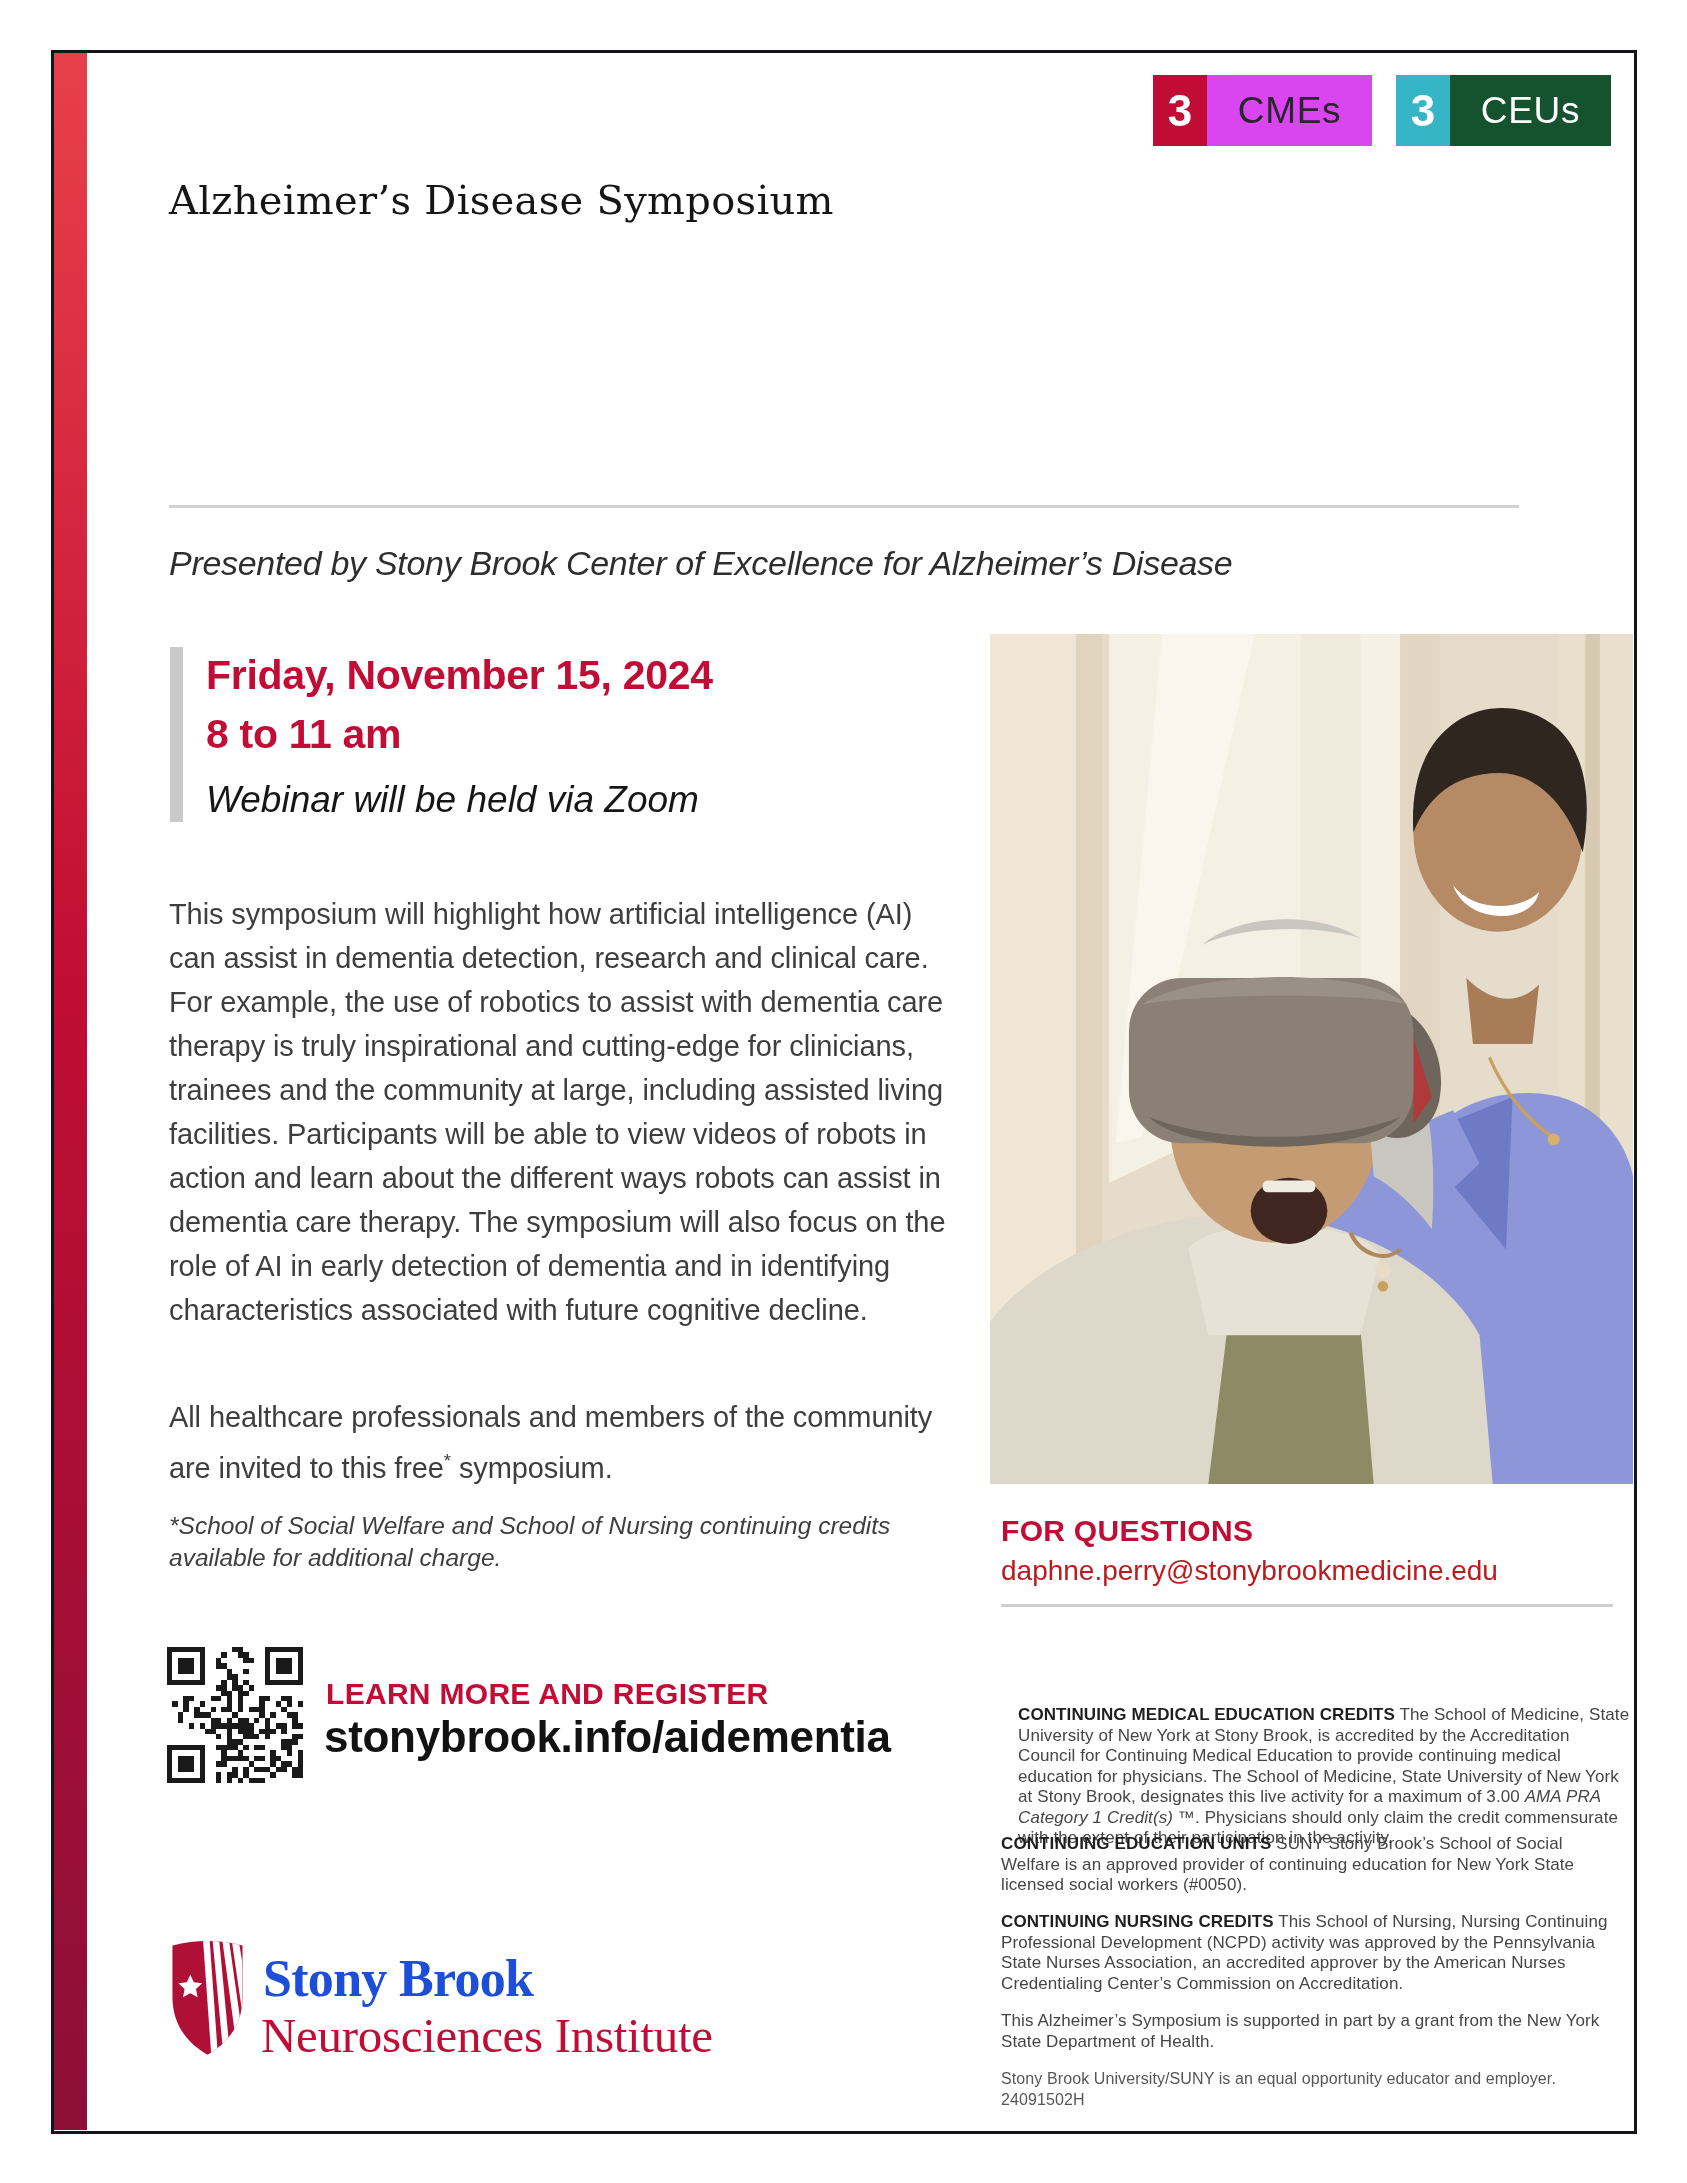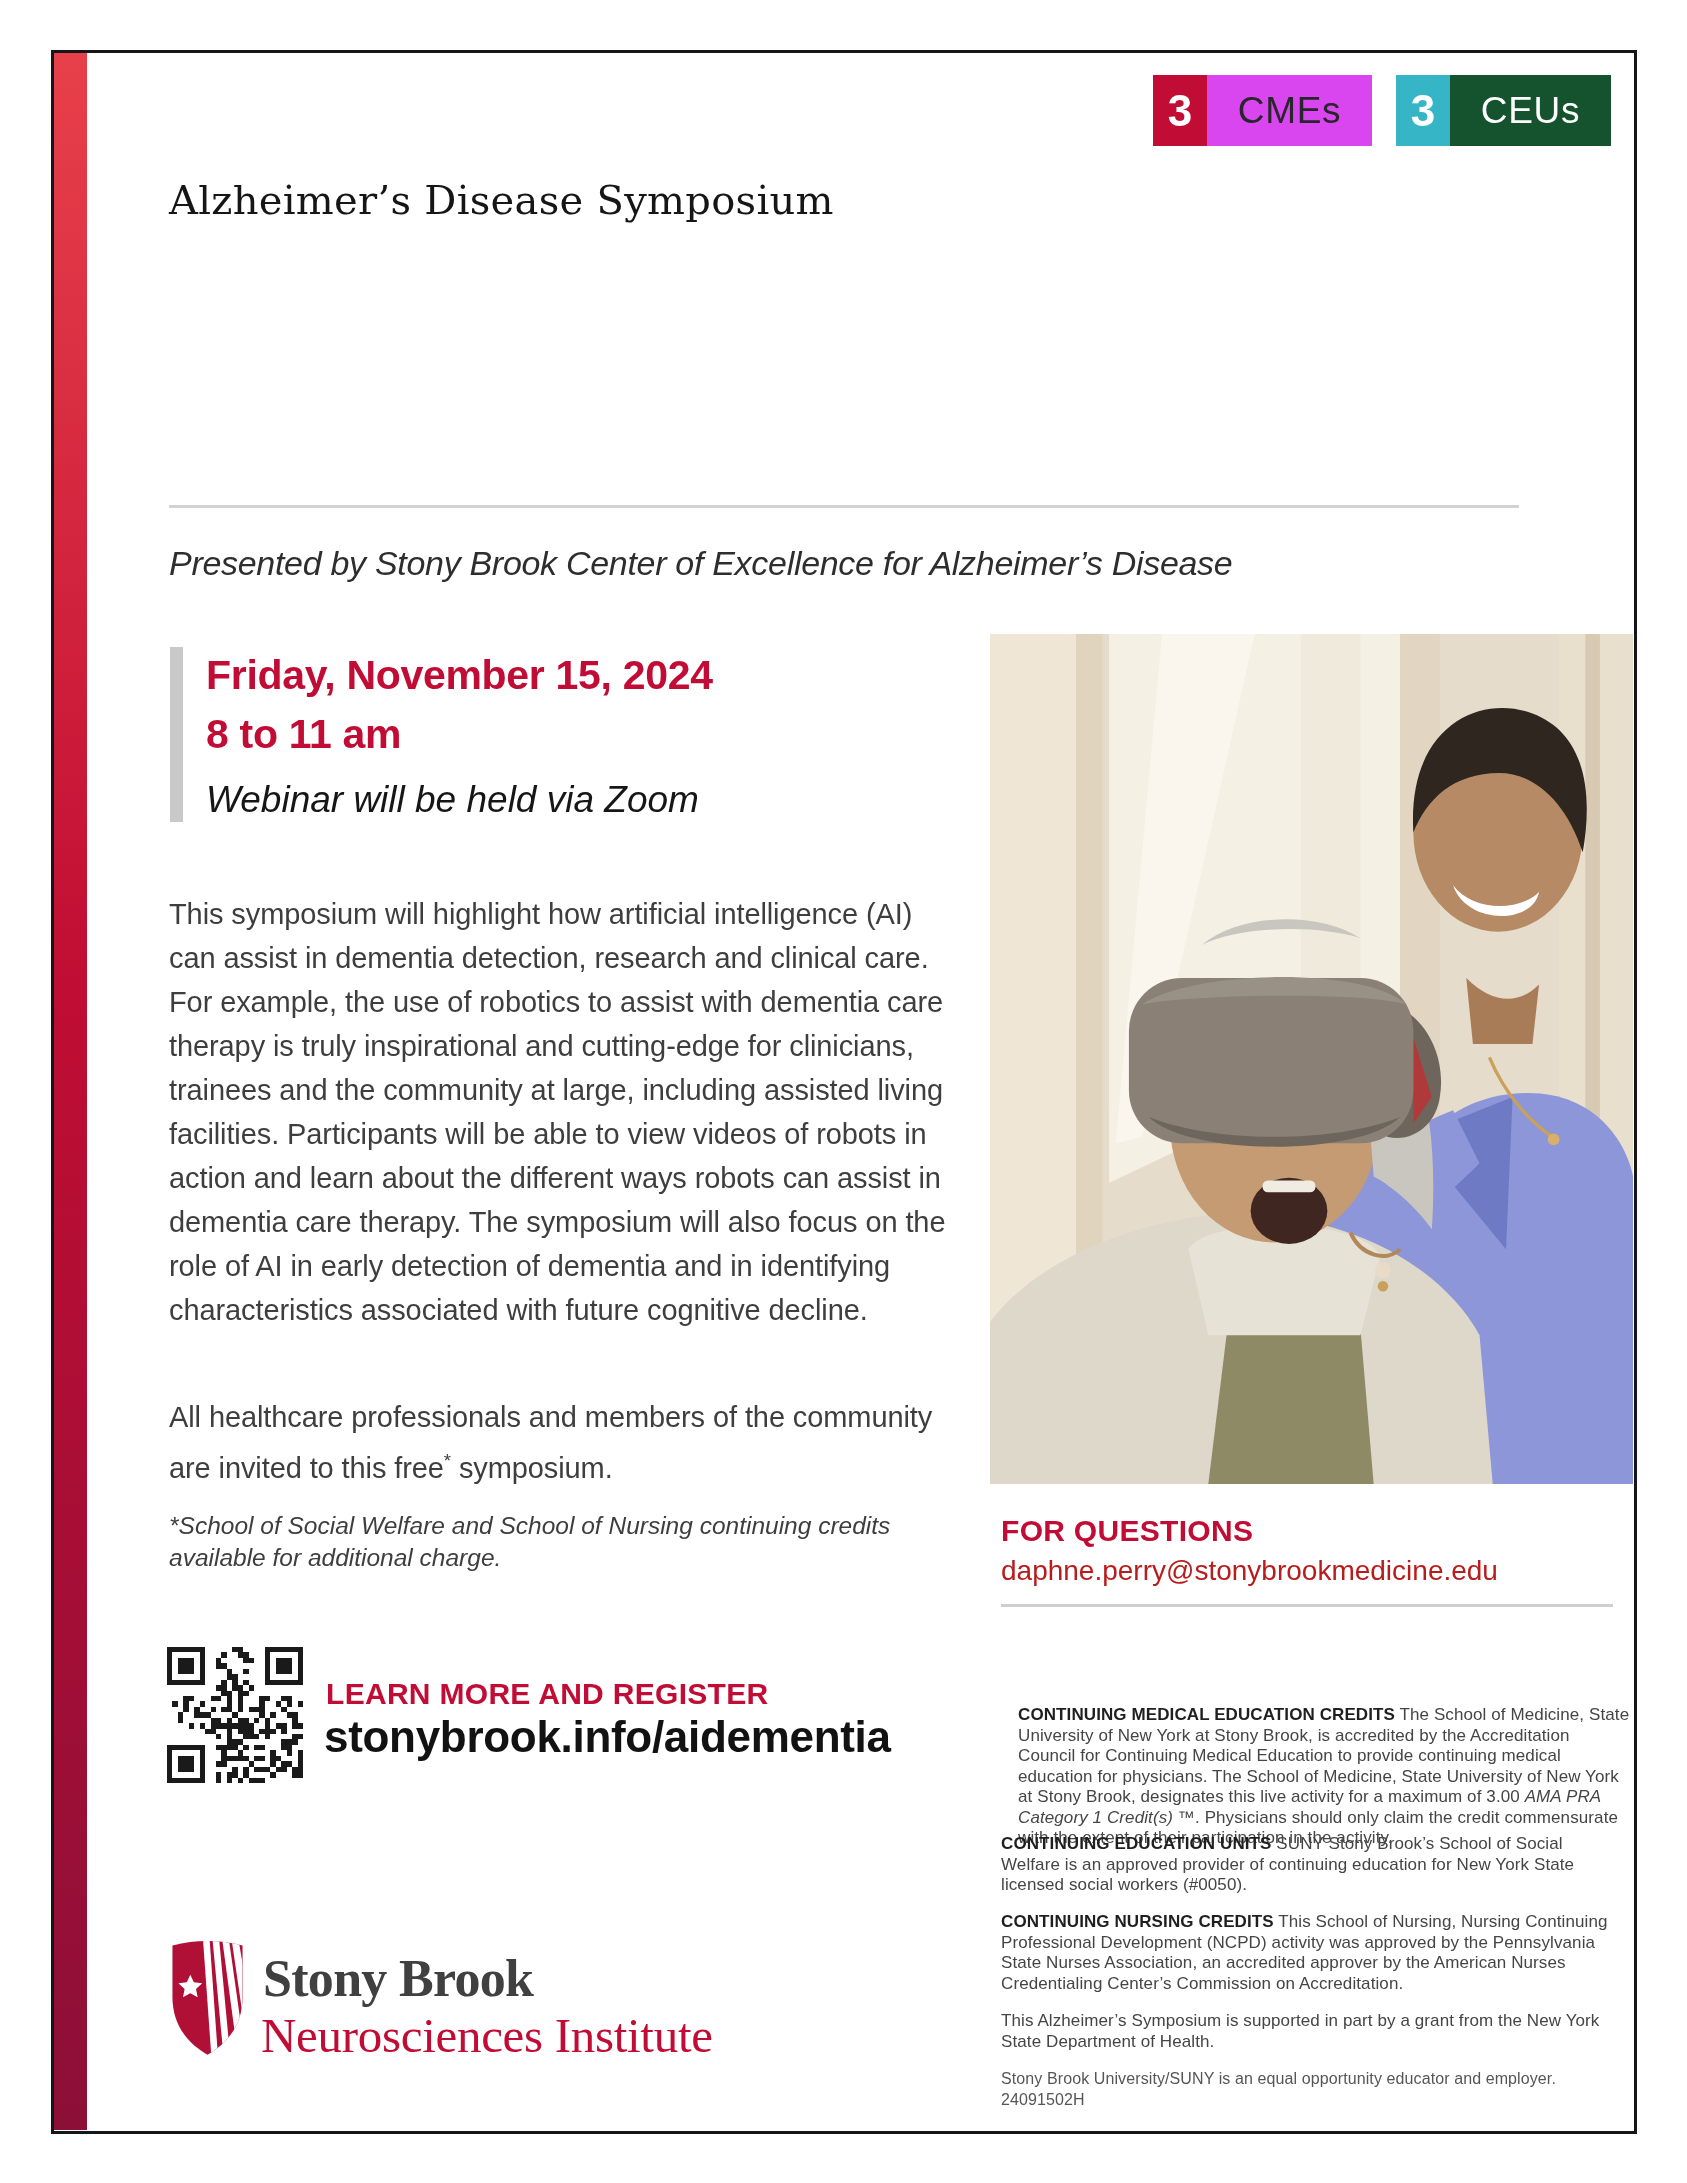--- a/index.html
+++ b/index.html
@@ -92,21 +92,21 @@
   .fp1{top:1705px;margin-left:17px;}
   .fp2{top:1834px;}
   .fp3{top:1912px;}
   .fp4{top:2011px;}
   .fp5{top:2069px;font-size:16px;color:#565656;}
 
   
   .logo-shield{left:169px;top:1935px;width:77px;height:123px;}
   .logo-line1{
     left:263px;top:1949px;font-family:"Liberation Serif", serif;
-    font-size:52px;font-weight:600;color:#404040;letter-spacing:-0.7px;
+    font-size:52px;font-weight:600;color:#1d4ed8;letter-spacing:-0.7px;
   }
   .logo-line2{
     left:261px;top:2007px;font-family:"Liberation Serif", serif;
     font-size:49px;font-weight:500;color:#c10d35;letter-spacing:-0.3px;
   }
 </style>
 </head>
 <body>
 
 <div class="abs doc-border"></div>

